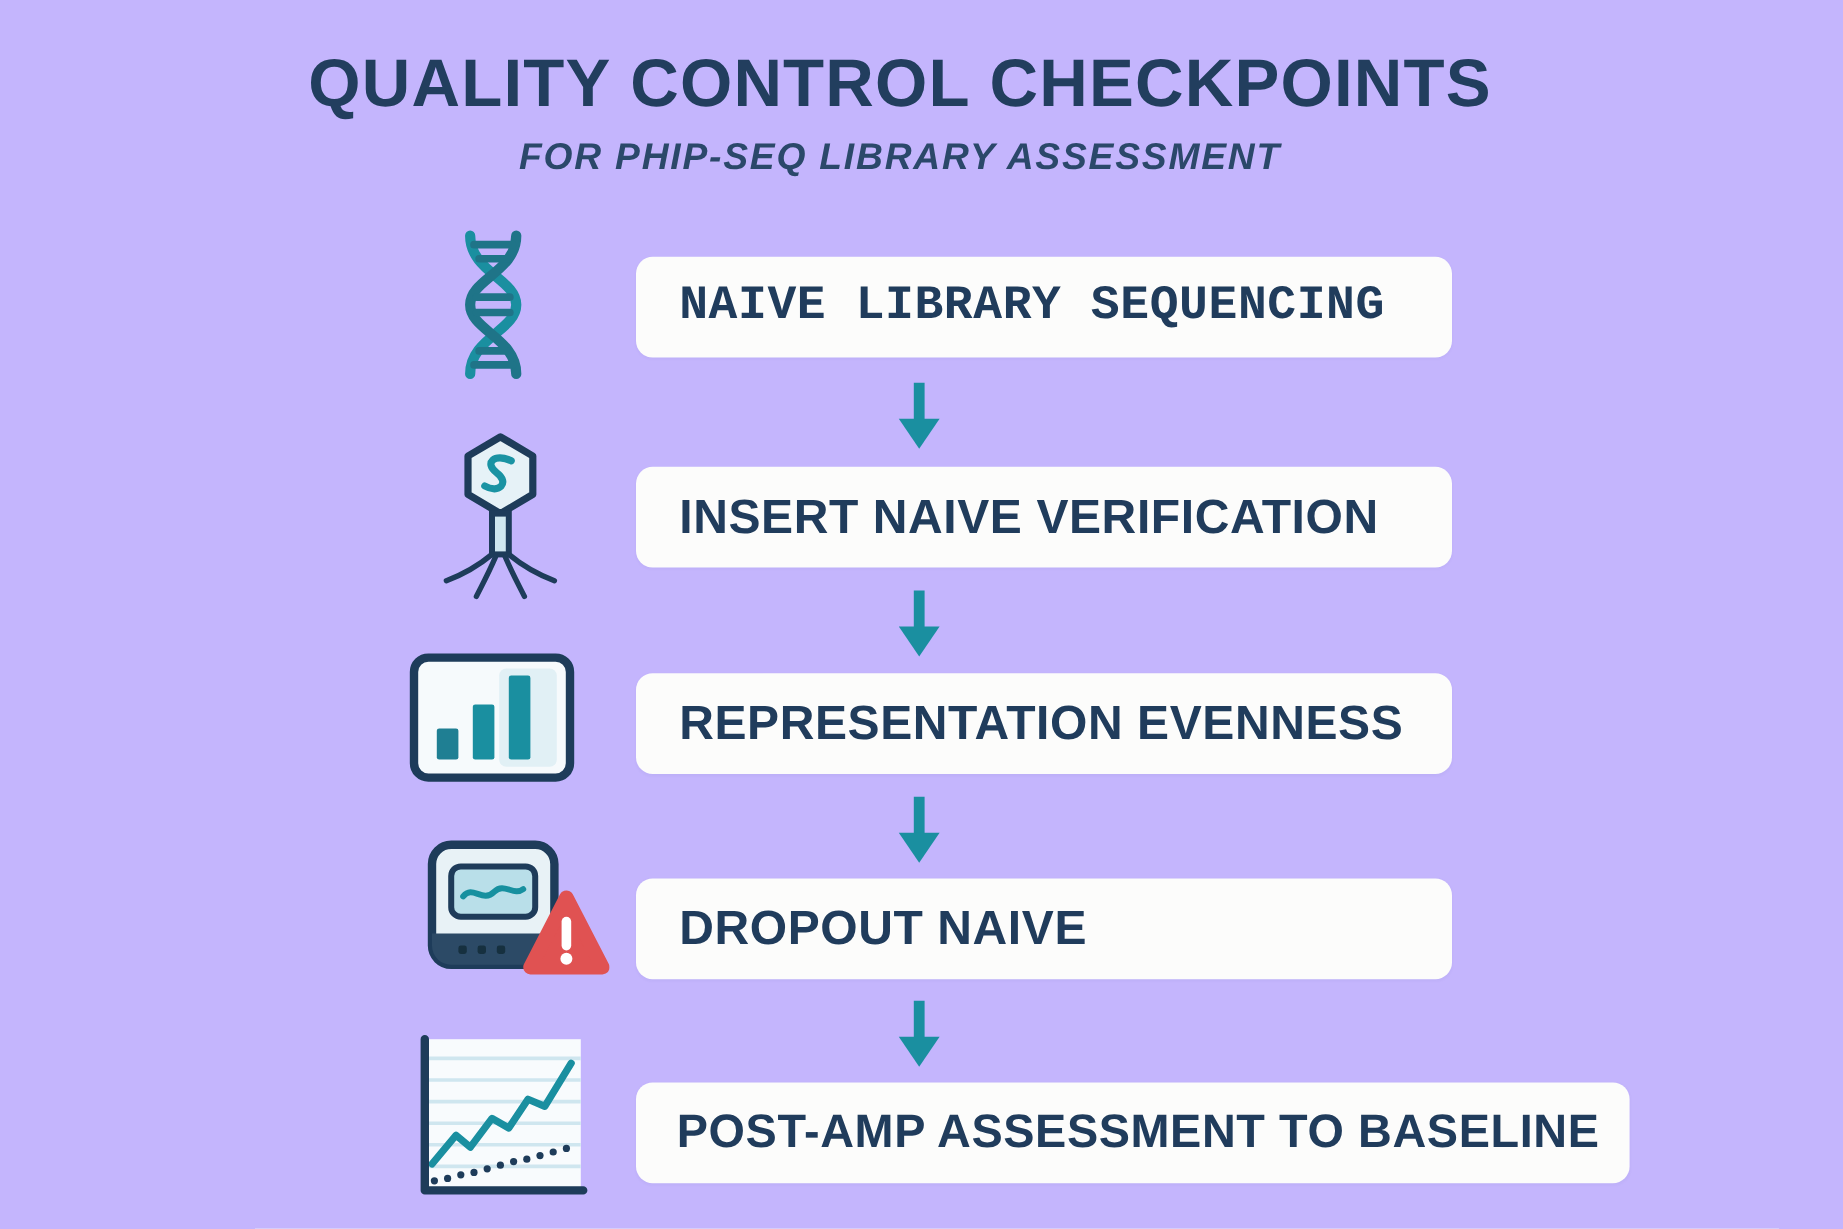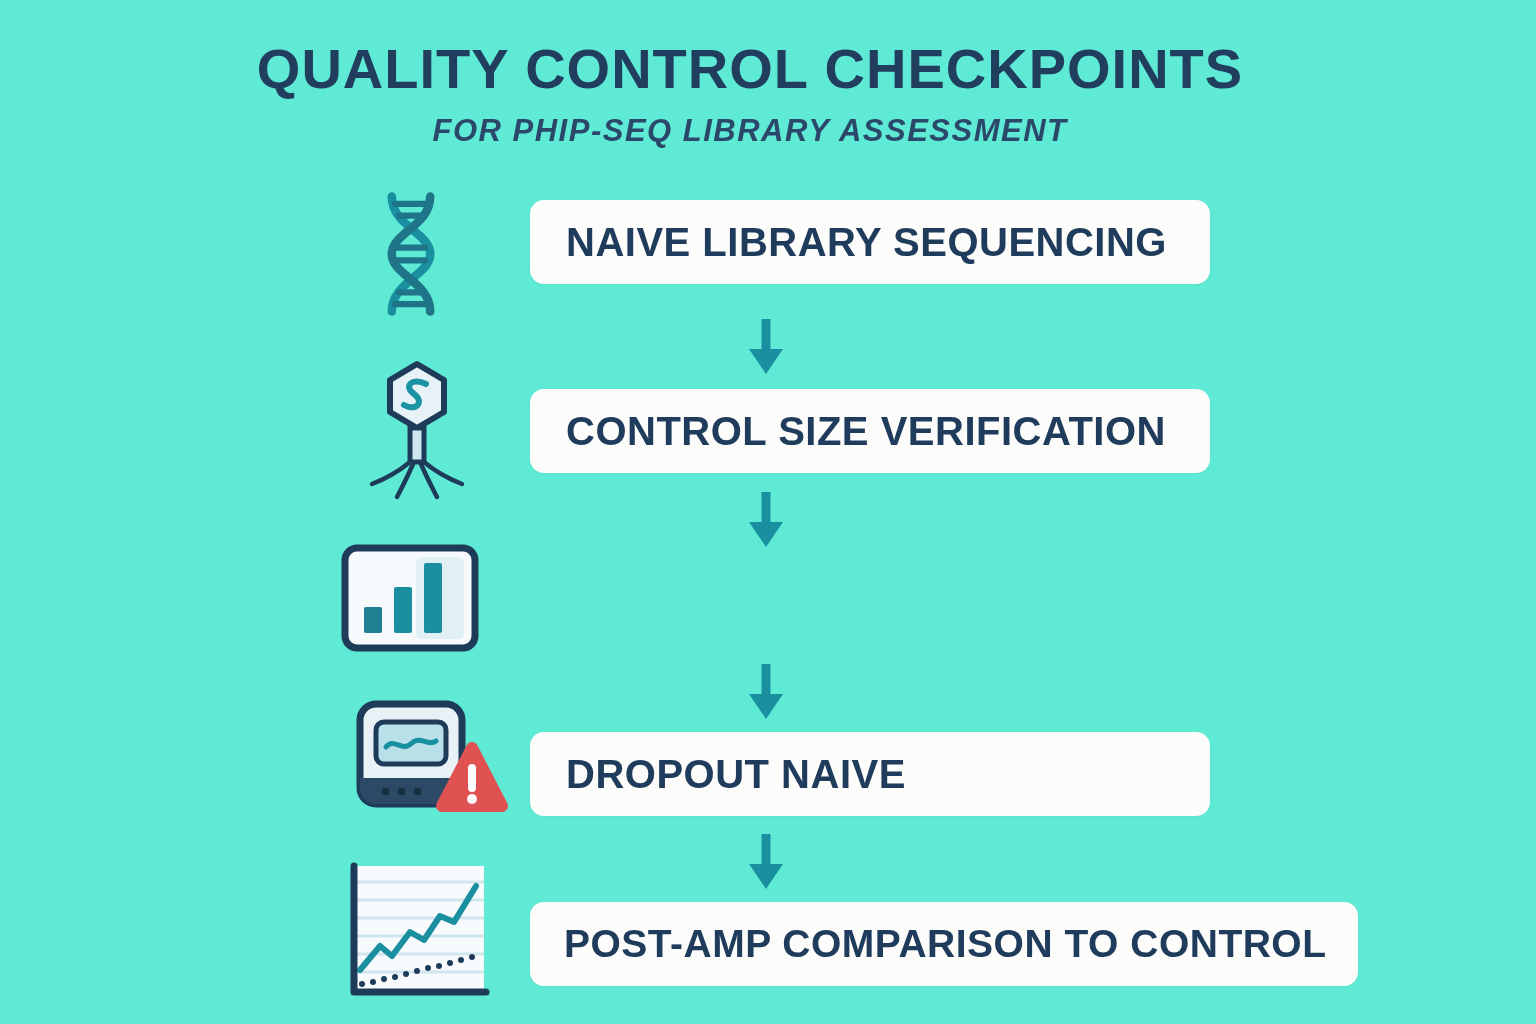--- a/index.html
+++ b/index.html
@@ -8,21 +8,21 @@
     width: 1536px;
     height: 1024px;
     font-family: "Liberation Sans", sans-serif;
     background: #f5f5f3;
     overflow: hidden;
   }
   .canvas {
     position: relative;
     width: 1536px;
     height: 1024px;
-    background: #5eead4;
+    background: #c4b5fd;
   }
   .header {
     position: absolute;
     left: 0;
     right: 36px;
     top: 40px;
     text-align: center;
   }
   .title {
     font-size: 56px;
@@ -51,21 +51,21 @@
   .card .label {
     display: block;
     padding-left: 36px;
     line-height: 84px;
     font-size: 40px;
     font-weight: 700;
     color: #203c5c;
     letter-spacing: 0.5px;
     white-space: nowrap;
   }
-  .card-1 { top: 200px; }
+  .card-1 { top: 214px; font-family: Liberation Mono, monospace; }
   .card-2 { top: 389px; }
   .card-3 { top: 561px; }
   .card-4 { top: 732px; }
   .card-5 { top: 902px; width: 828px; }
   .card-5 .label { font-size: 39px; padding-left: 34px; }
   .icon {
     position: absolute;
   }
   .icon-dna      { left: 355px; top: 190px; }
   .icon-phage    { left: 350px; top: 356px; }
@@ -173,46 +173,49 @@
   </div>
 
   <div class="arrow arrow-1">
     <svg width="44" height="62" viewBox="0 0 44 62" fill="none">
       <line x1="22" y1="3" x2="22" y2="36" stroke="#1a8fa0" stroke-width="9"></line>
       <polygon points="5,33 39,33 22,58" fill="#1a8fa0"></polygon>
     </svg>
   </div>
 
   <div class="card card-2">
-    <span class="label">CONTROL SIZE VERIFICATION</span>
+    <span class="label">INSERT NAIVE VERIFICATION</span>
   </div>
 
   <div class="arrow arrow-2">
     <svg width="44" height="62" viewBox="0 0 44 62" fill="none">
       <line x1="22" y1="3" x2="22" y2="36" stroke="#1a8fa0" stroke-width="9"></line>
       <polygon points="5,33 39,33 22,58" fill="#1a8fa0"></polygon>
     </svg>
   </div>
 
+  <div class="card card-3">
+    <span class="label">REPRESENTATION EVENNESS</span>
+  </div>
 
   <div class="arrow arrow-3">
     <svg width="44" height="62" viewBox="0 0 44 62" fill="none">
       <line x1="22" y1="3" x2="22" y2="36" stroke="#1a8fa0" stroke-width="9"></line>
       <polygon points="5,33 39,33 22,58" fill="#1a8fa0"></polygon>
     </svg>
   </div>
 
   <div class="card card-4">
     <span class="label">DROPOUT NAIVE</span>
   </div>
 
   <div class="arrow arrow-4">
     <svg width="44" height="62" viewBox="0 0 44 62" fill="none">
       <line x1="22" y1="3" x2="22" y2="36" stroke="#1a8fa0" stroke-width="9"></line>
       <polygon points="5,33 39,33 22,58" fill="#1a8fa0"></polygon>
     </svg>
   </div>
 
   <div class="card card-5">
-    <span class="label">POST-AMP COMPARISON TO CONTROL</span>
+    <span class="label">POST-AMP ASSESSMENT TO BASELINE</span>
   </div>
 
 </div>
 
 </body></html>

